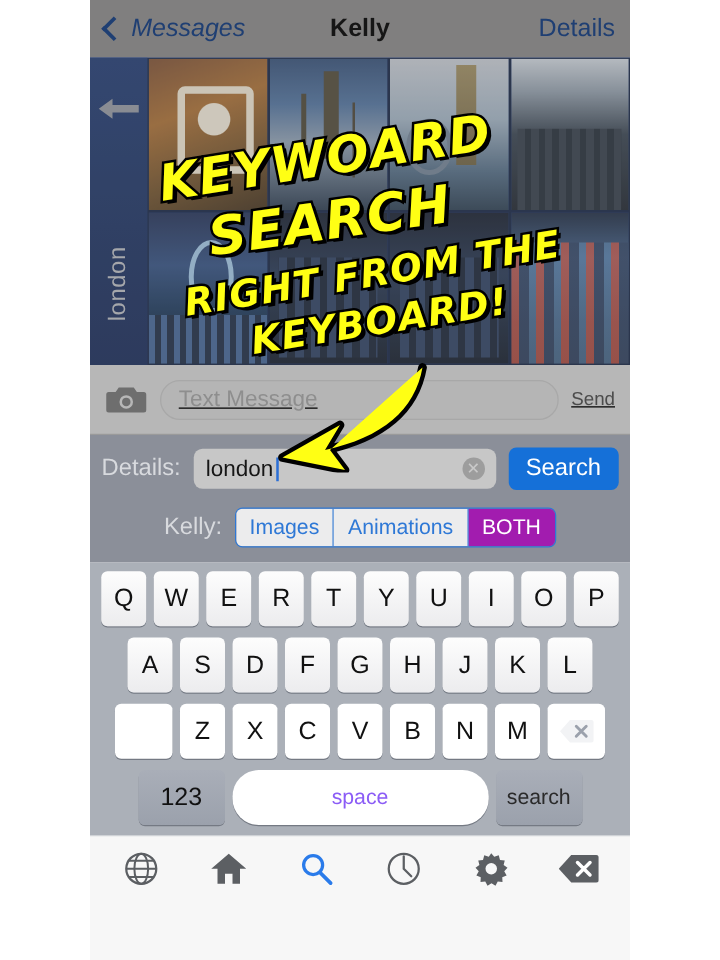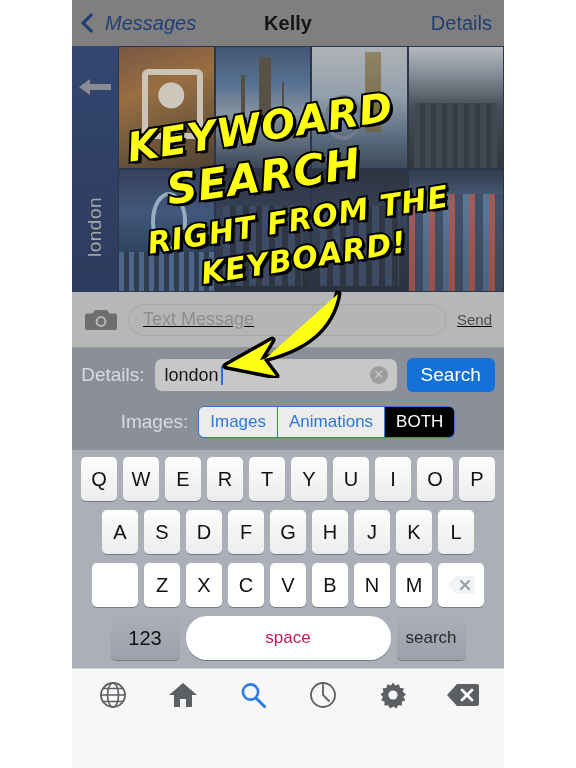--- a/index.html
+++ b/index.html
@@ -78,34 +78,34 @@
   .srch-val{font-size:18px;color:#161616;}
   .caret{display:inline-block;width:2px;height:19px;background:#2b6fd6;margin-left:2px;}
   .clear{position:absolute;right:9px;top:7px;width:18px;height:18px;border-radius:50%;
          background:#9d9d9d;color:#c9c9c9;font-size:13px;line-height:18px;text-align:center;cursor:pointer;}
   .srch-btn{background:#1570d8;color:#fff;border-radius:6px;padding:6px 14px;font-size:19px;cursor:pointer;}
 
   .seg{display:flex;border:1px solid #2e78d6;border-radius:6px;overflow:hidden;}
   .seg-item{padding:5px 11px;font-size:17px;color:#2e78d6;background:#ececed;cursor:pointer;
             border-right:1px solid #2e78d6;}
   .seg-item:last-child{border-right:none;}
-  .seg-item.on{background:#000000;color:#fff;}
+  .seg-item.on{background:#a21caf;color:#fff;}
 
   
   .kb{background:#abb0b8;padding:7px 3px 6px;}
   .krow{display:flex;justify-content:center;gap:6px;margin-bottom:9px;}
   .krow:last-child{margin-bottom:2px;}
   .key{width:36px;height:44px;background:linear-gradient(180deg,#fdfdfd,#ececee);border-radius:5px;
        box-shadow:0 1px 0 rgba(110,115,125,.9);display:flex;align-items:center;justify-content:center;
        font-size:20px;color:#111;cursor:pointer;}
   .krow.r3 .key{background:#ffffff;}
   .key.wide{width:46px;background:linear-gradient(180deg,#a9aeb8,#9ba1ac);}
   .key.fn{background:linear-gradient(180deg,#a9aeb8,#9ba1ac);}
   .key.k123{width:69px;font-size:20px;}
-  .key.space{width:205px;background:#fff;font-size:17px;color:#be185d;border-radius:21px;}
+  .key.space{width:205px;background:#fff;font-size:17px;color:#8b5cf6;border-radius:21px;}
   .key.searchk{width:69px;font-size:17px;color:#2a2a2a;}
 
   
   .toolbar{height:53px;background:#f7f7f7;border-top:1px solid #cfd2d6;display:flex;
            align-items:center;justify-content:space-around;padding:0 6px;box-sizing:border-box;}
   .tbicon{cursor:pointer;display:flex;align-items:center;justify-content:center;width:48px;height:40px;}
 
   
   .promo{position:absolute;left:0;top:0;width:432px;height:420px;pointer-events:none;}
   .ptxt{position:absolute;font-family:"DejaVu Sans",sans-serif;font-weight:bold;font-style:italic;
@@ -187,21 +187,21 @@
     <div class="row" style="margin-bottom:14px;">
       <div class="lbl">Details:</div>
       <div class="srch-field">
         <span class="srch-val">london</span>
         <span class="caret"></span>
         <span class="clear">✕</span>
       </div>
       <div class="srch-btn">Search</div>
     </div>
     <div class="row">
-      <div class="lbl">Images:</div>
+      <div class="lbl">Kelly:</div>
       <div class="seg">
         <div class="seg-item">Images</div>
         <div class="seg-item">Animations</div>
         <div class="seg-item on">BOTH</div>
       </div>
     </div>
   </div>
 
   <div class="kb">
     <div class="krow">

